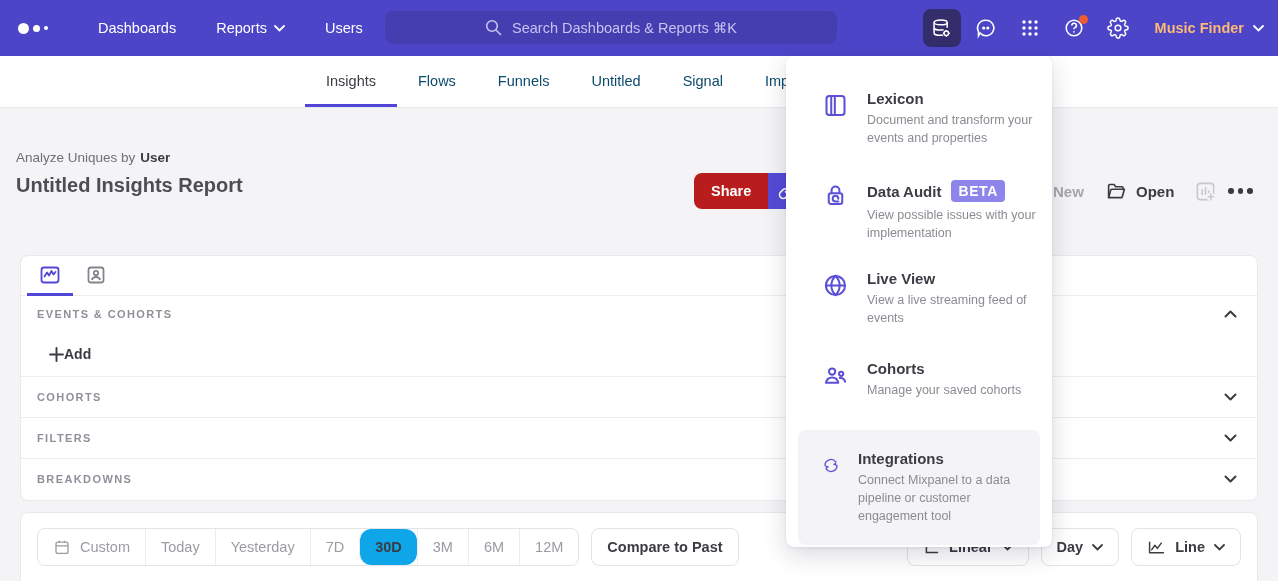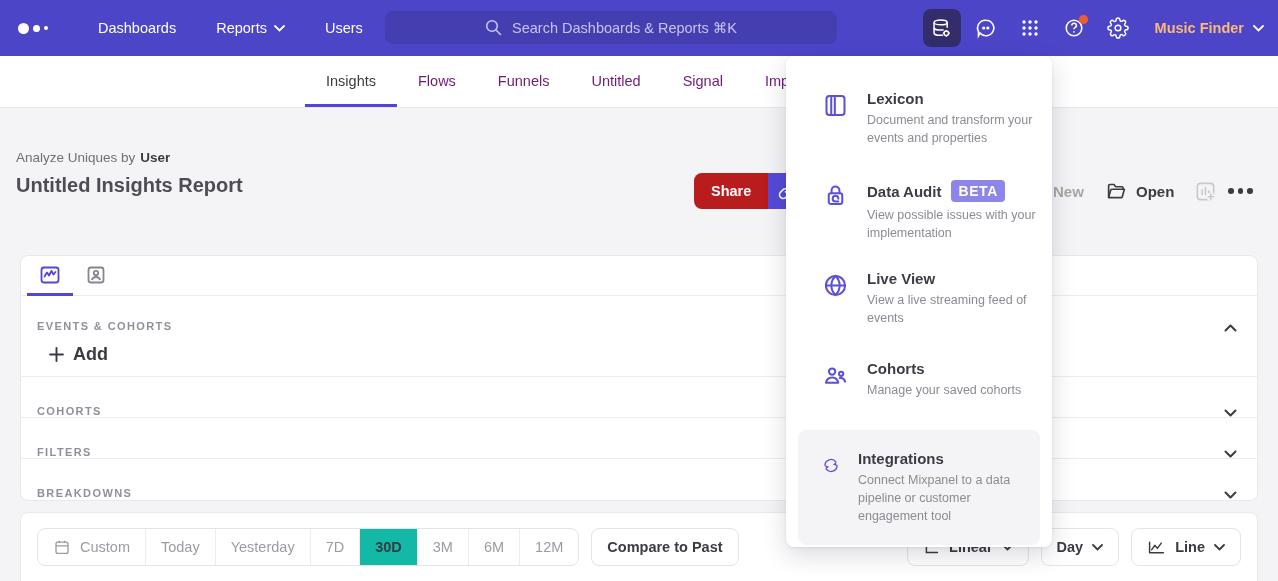--- a/index.html
+++ b/index.html
@@ -16,21 +16,21 @@
   .topnav .nav-item { color:#fff; font-size:14.5px; font-weight:500; display:flex; align-items:center; gap:7px; cursor:pointer; }
   .searchbar { position:absolute; left:385px; top:11px; width:452px; height:33px; background:#453eb0; border-radius:8px; display:flex; align-items:center; justify-content:center; gap:10px; color:#c7c3f0; font-size:14.5px; }
   .top-right { position:absolute; right:14px; top:0; height:56px; display:flex; align-items:center; gap:6px; }
   .top-icon { width:38px; height:38px; display:flex; align-items:center; justify-content:center; border-radius:8px; position:relative; cursor:pointer; }
   .top-icon.active { background:#332e6b; }
   .notif-dot { position:absolute; top:6px; right:5px; width:9px; height:9px; border-radius:50%; background:#ed5c33; }
   .project { color:#fdba74; font-size:14.5px; font-weight:700; display:flex; align-items:center; gap:9px; margin-left:12px; cursor:pointer; }
 
   
   .tabrow { position:absolute; top:56px; left:0; right:0; height:52px; background:#fff; border-bottom:1px solid #e8e8ea; display:flex; padding-left:305px; z-index:5; }
-  .tab { padding:0 21px; line-height:51px; font-size:14.5px; color:#701a75; position:relative; cursor:pointer; white-space:nowrap; }
+  .tab { padding:0 21px; line-height:51px; font-size:14.5px; color:#0c4a6e; position:relative; cursor:pointer; white-space:nowrap; }
   .tab.active { color:#3b3b42; font-weight:500; }
   .tab.active::after { content:""; position:absolute; left:0; right:0; bottom:0; height:3px; background:#5246d9; }
 
   
   .analyze { position:absolute; left:16px; top:150px; font-size:13.5px; color:#6f6f78; }
   .analyze b { color:#3b3b42; font-weight:600; margin-left:5px; }
   .report-title { position:absolute; left:16px; top:174px; font-size:20px; font-weight:600; color:#4d4d55; }
 
   .share-split { position:absolute; left:694px; top:173px; height:36px; display:flex; z-index:6; }
   .share-btn { background:#b91c1c; color:#fff; font-size:14.5px; font-weight:600; padding:0 17px; border:none; border-radius:8px 0 0 8px; height:36px; cursor:pointer; }
@@ -40,32 +40,32 @@
   .open-btn { left:1106px; color:#3b3b42; font-size:15px; font-weight:600; gap:9px; }
   .board-btn { left:1194px; } .ooo-btn { left:1228px; gap:4px; }
   .ooo-btn i { width:5.5px; height:5.5px; border-radius:50%; background:#3b3b42; display:block; }
 
   
   .card { position:absolute; background:#fff; border:1px solid #e9e9ec; border-radius:8px; }
   .builder { left:20px; top:255px; width:1238px; height:246px; }
   .panel-tabs { height:40px; border-bottom:1px solid #ececef; display:flex; align-items:flex-end; padding:0 6px; }
   .ptab { width:46px; height:40px; display:flex; align-items:center; justify-content:center; position:relative; cursor:pointer; }
   .ptab.active::after { content:""; position:absolute; left:0; right:0; bottom:-1px; height:3px; background:#5246d9; }
-  .sec-head { display:flex; align-items:flex-end; justify-content:space-between; padding:0 20px 0 16px; }
+  .sec-head { display:flex; align-items:center; justify-content:space-between; padding:0 20px 0 16px; }
   .sec-label { font-size:11px; font-weight:700; letter-spacing:1.4px; color:#90909a; }
   .row-events { height:36px; }
-  .row-add { height:44px; display:flex; align-items:center; gap:9px; padding-left:28px; font-size:18px; font-weight:600; color:#3b3b42; cursor:pointer; }
+  .row-add { height:44px; display:flex; align-items:center; padding-left:28px; font-size:14px; font-weight:600; color:#3b3b42; cursor:pointer; }
   .row-coll { height:41px; border-top:1px solid #ececef; cursor:pointer; }
 
   
   .toolbar { left:20px; top:512px; width:1238px; height:86px; display:flex; align-items:flex-start; padding:15px 16px; }
   .seg { display:flex; border:1px solid #e4e4e7; border-radius:8px; height:38px; overflow:hidden; }
   .seg-item { display:flex; align-items:center; gap:9px; padding:0 15px; font-size:14.5px; color:#9b9ba3; border-left:1px solid #ececef; cursor:pointer; white-space:nowrap; }
   .seg-item:first-child { border-left:none; }
-  .seg-item.active { background:#14b8a6; color:#3b3b42; font-weight:600; }
+  .seg-item.active { background:#0ea5e9; color:#3b3b42; font-weight:600;border-radius:12px; }
   .tool-btn { display:flex; align-items:center; gap:9px; border:1px solid #e4e4e7; border-radius:8px; height:38px; padding:0 15px; font-size:14.5px; font-weight:600; color:#3b3b42; background:#fff; margin-left:12px; cursor:pointer; white-space:nowrap; }
   .spacer { flex:1; }
 
   
   .menu { position:absolute; left:786px; top:56px; width:266px; height:491px; background:#fff; border-radius:8px; box-shadow:0 8px 24px rgba(25,25,60,.16), 0 1px 3px rgba(25,25,60,.08); z-index:40; padding-top:34px; }
   .menu-item { display:flex; align-items:flex-start; gap:18px; padding:0 12px 0 36px; height:90px; cursor:pointer; }
   .menu-item.highlight { background:#f4f4f6; border-radius:8px; margin:-20px 12px 0; padding:20px 12px 20px 24px; height:auto; }
   .mi-title { font-size:15px; font-weight:600; color:#3c3c44; display:flex; align-items:center; }
   .mi-desc { font-size:12.5px; color:#8b8b94; line-height:1.42; margin-top:5px; width:170px; }
   .beta { display:inline-block; background:#8d85e9; color:#fff; font-size:14px; font-weight:700; letter-spacing:.6px; padding:3px 7px; border-radius:4px; margin-left:10px; }

